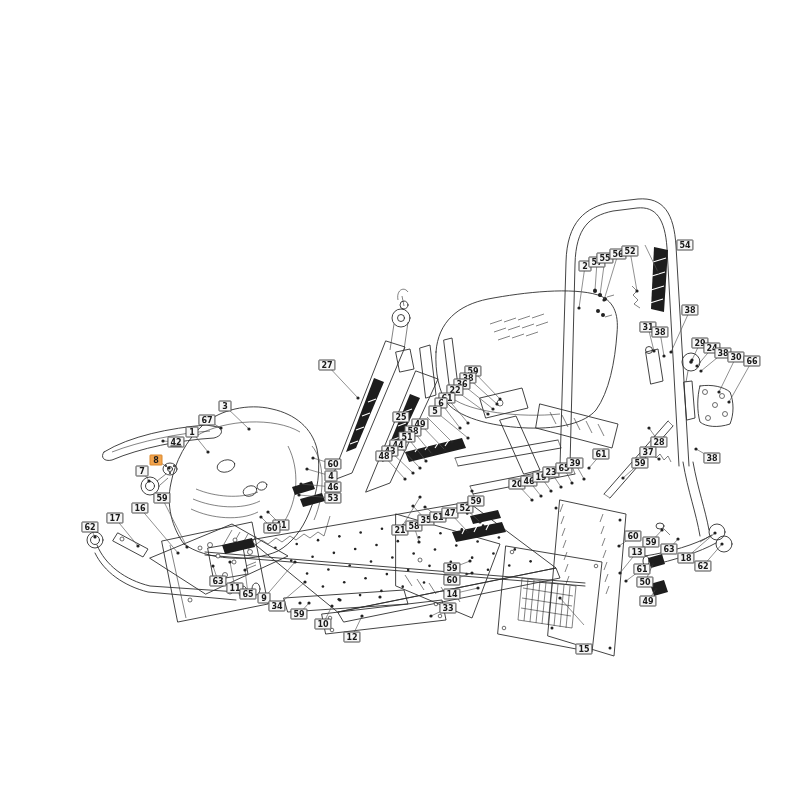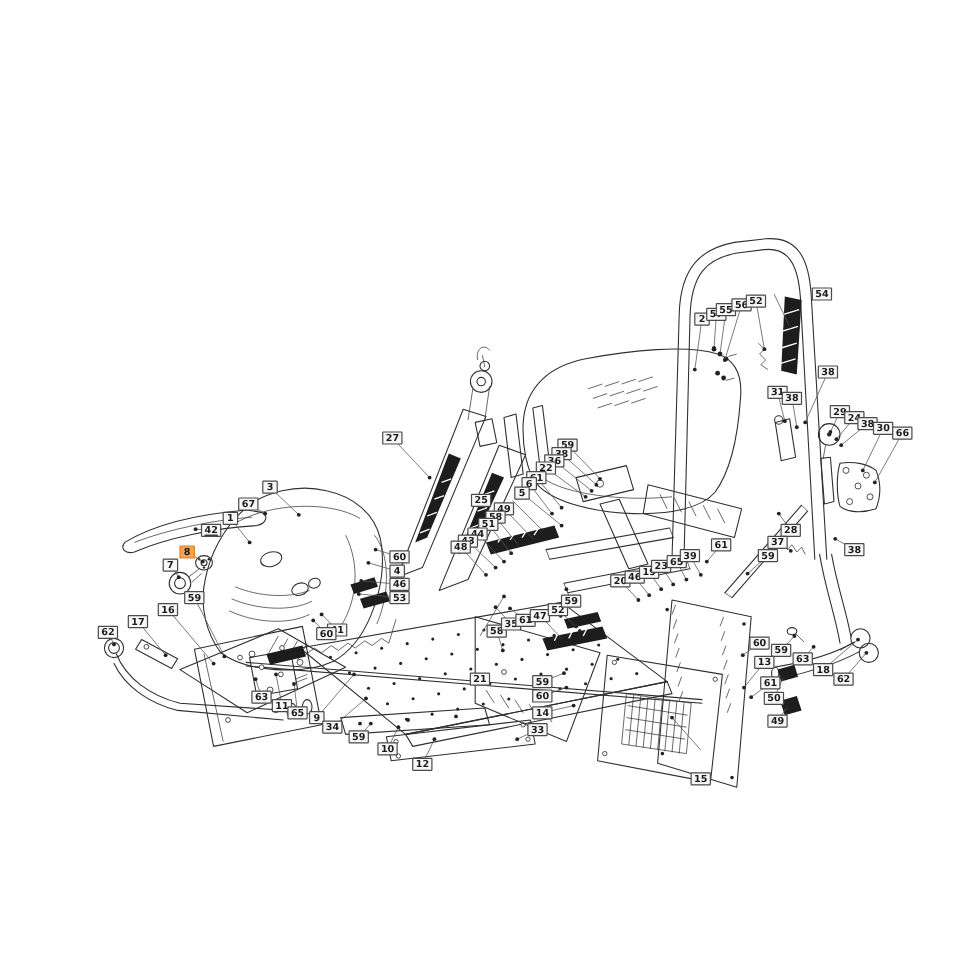--- a/index.html
+++ b/index.html
@@ -484,21 +484,21 @@
       <div class="plabel" style="left: 447px; top: 398px;">61</div>
       <div class="plabel" style="left: 441px; top: 403px;">6</div>
       <div class="plabel" style="left: 435px; top: 411px;">5</div>
       <div class="plabel" style="left: 401px; top: 417px; text-align: center;">25</div>
       <div class="plabel" style="left: 420px; top: 424px;">49</div>
       <div class="plabel" style="left: 413px; top: 431px;">58</div>
       <div class="plabel" style="left: 407px; top: 437px;">51</div>
       <div class="plabel" style="left: 398px; top: 445px;">44</div>
       <div class="plabel" style="left: 390px; top: 451px;">43</div>
       <div class="plabel" style="left: 384px; top: 456px;">48</div>
-      <div class="plabel" style="left: 400px; top: 530px; margin-top: 36px;">21</div>
+      <div class="plabel" style="left: 400px; top: 530px;">21</div>
       <div class="plabel" style="left: 414px; top: 526px;">58</div>
       <div class="plabel" style="left: 426px; top: 520px;">35</div>
       <div class="plabel" style="left: 438px; top: 517px;">61</div>
       <div class="plabel" style="left: 450px; top: 513px;">47</div>
       <div class="plabel" style="left: 465px; top: 508px;">52</div>
       <div class="plabel" style="left: 476px; top: 501px;">59</div>
       <div class="plabel" style="left: 517px; top: 484px;">20</div>
       <div class="plabel" style="left: 529px; top: 481px;">46</div>
       <div class="plabel" style="left: 541px; top: 477px;">19</div>
       <div class="plabel" style="left: 551px; top: 472px;">23</div>

